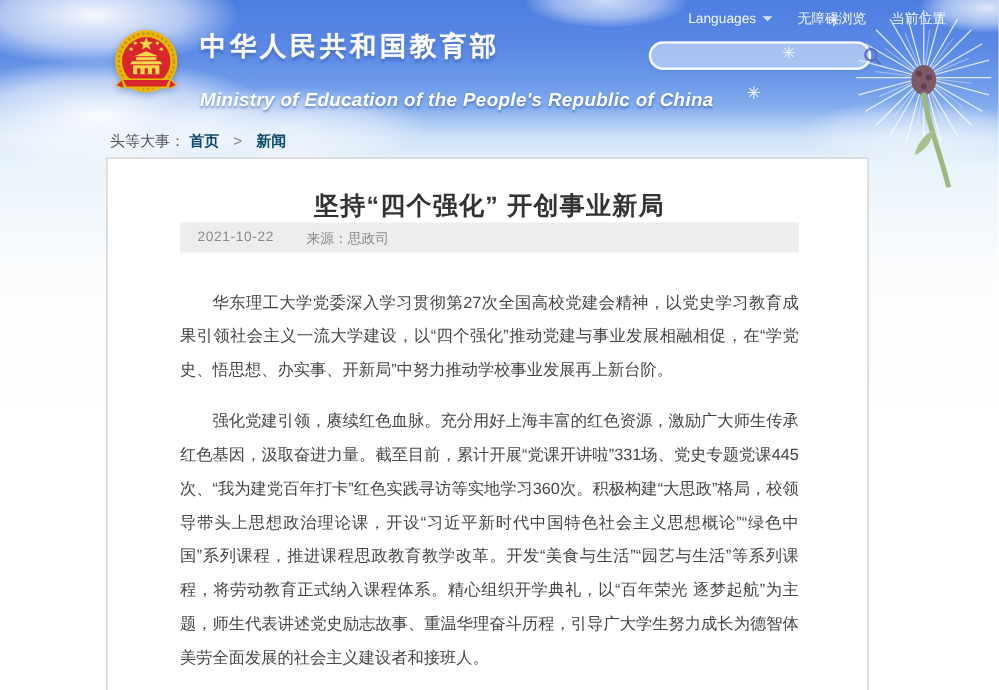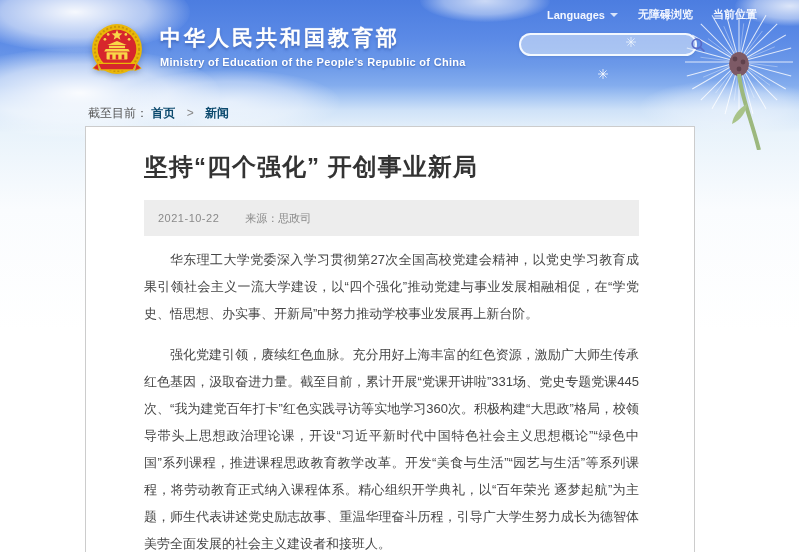--- a/index.html
+++ b/index.html
@@ -27,40 +27,41 @@
   .cloud.c4 { left:420px; top:-20px; width:130px; height:42px; opacity:.75; }
   .cloud.c5 { left:735px; top:-14px; width:110px; height:40px; opacity:.85; }
   .cloud.c6 { left:640px; top:80px;  width:180px; height:54px; opacity:.5; }
 
   .dandelion { position:absolute; right:0; top:0; z-index:2; pointer-events:none; }
 
   
   .top-nav {
     position:absolute; top:7px; right:42px; z-index:5;
     display:flex; align-items:center; gap:20px;
-    font-size:11px; color:#f2f6ff;font-weight:bold;
+    font-size:11px; color:#f2f6ff;
   }
   .top-nav a { color:#f2f6ff; text-decoration:none; cursor:pointer; display:flex; align-items:center; }
   .caret {
     display:inline-block; width:0; height:0; margin-left:5px;
     border-left:4px solid transparent; border-right:4px solid transparent;
     border-top:4px solid #d8e4fa;
   }
 
   
   .brand { position:absolute; left:88px; top:20px; z-index:5; display:flex; align-items:flex-start; cursor:pointer; }
   .emblem { flex:0 0 auto; filter:drop-shadow(0 2px 3px rgba(30,60,120,.35)); }
   .brand-titles { margin-left:14px; margin-top:6px; }
   .site-title-cn {
     font-size:21px; font-weight:bold; color:#ffffff; letter-spacing:3px; line-height:1.1;
     text-shadow:0 2px 3px rgba(35,70,150,.55), 0 0 1px rgba(255,255,255,.8);
   }
   .site-title-en {
-    margin-top:7px; font-size:11px; font-weight:bold; color:#ffffff; letter-spacing:.3px;
+    margin-top:23px; font-size:15px; font-weight:bold; color:#ffffff; letter-spacing:.3px;
     text-shadow:0 1px 2px rgba(35,70,150,.55);
+    font-style:italic;
   }
 
   
   .search-pill {
     position:absolute; left:519px; top:33px; z-index:5;
     width:178px; height:23px; border-radius:12px;
     border:2px solid rgba(248,251,255,.95);
     background:rgba(228,239,252,.55);
     display:flex; align-items:center; padding:0 6px 0 12px;
     box-shadow:0 1px 3px rgba(60,90,160,.25);
@@ -77,35 +78,35 @@
   .breadcrumb .sep { color:#888; margin:0 8px; }
 
   
   .card {
     position:absolute; left:85px; top:126px; z-index:4;
     width:610px; height:450px;
     background:#fff; border:1px solid #cccccc;
   }
   .card-inner { padding:0 55px 0 58px; }
   .article-title {
-    margin-top:24px; 
-    font-size:24px; font-weight:bold; color:#333; letter-spacing:1px;
+    margin-top:24px; text-align:center;
+    font-size:20px; font-weight:bold; color:#333; letter-spacing:1px;
   }
   .meta-bar {
-    margin-top:17px; background:#ededed; height:36px;
+    background:#ededed; height:24px;
     display:flex; align-items:center; padding-left:14px;
     font-size:11px; color:#8a8a8a;
   }
   .meta-bar .date { letter-spacing:.5px; }
   .meta-bar .src { margin-left:26px; }
   .article-body p {
     margin-top:14px; font-size:13px; color:#454545;
     line-height:27px; text-align:justify; text-indent:2em;
   }
-  .article-body p:first-child { margin-top:10px; }
+  .article-body p:first-child { margin-top:26px; }
 </style>
 </head>
 <body>
 
 <div class="page">
 
   <div class="sky"></div>
   <div class="cloud c1"></div>
   <div class="cloud c2"></div>
   <div class="cloud c3"></div>
@@ -214,21 +215,21 @@
     <input class="search-input" type="text" aria-label="search" placeholder="" style="">
     <button class="search-btn">
       <svg width="16" height="16" viewBox="0 0 16 16">
         <circle cx="6.8" cy="6.8" r="4.6" fill="none" stroke="#5a6cc8" stroke-width="1.7"></circle>
         <line x1="10.3" y1="10.3" x2="14" y2="14" stroke="#5a6cc8" stroke-width="1.7" stroke-linecap="round"></line>
       </svg>
     </button>
   </div>
 
   <div class="breadcrumb">
-    <span>截至目前：</span>
+    <span>头等大事：</span>
     <a>首页</a>
     <span class="sep">&gt;</span>
     <a>新闻</a>
   </div>
 
   <div class="card">
     <div class="card-inner">
       <h1 class="article-title">坚持“四个强化” 开创事业新局</h1>
       <div class="meta-bar">
         <span class="date">2021-10-22</span>

